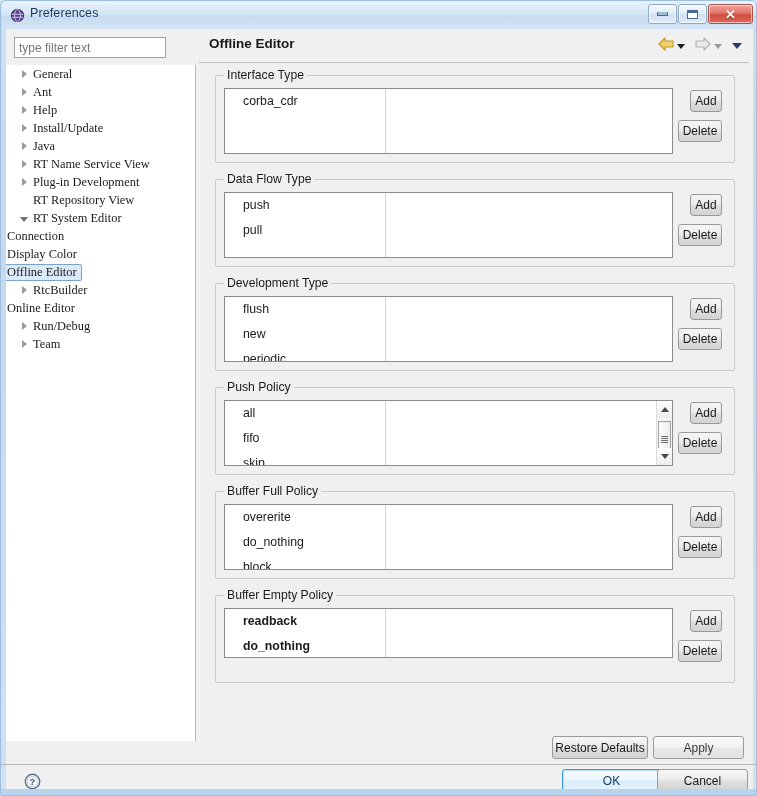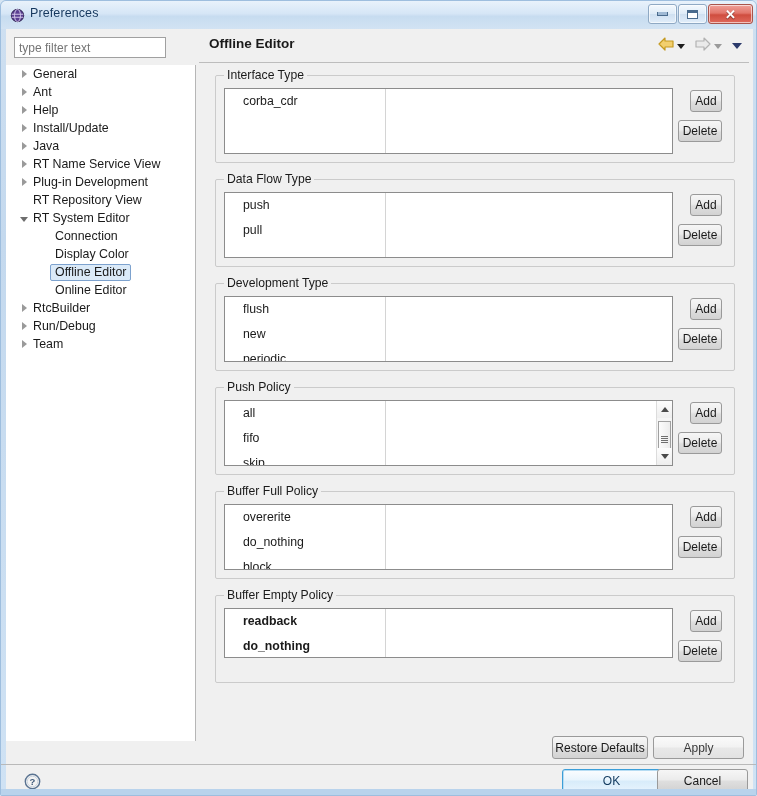--- a/index.html
+++ b/index.html
@@ -65,20 +65,21 @@
     border: 1px solid #a0a0a0; background: #fff;
     font-family: "Liberation Sans", sans-serif; font-size: 12px;
     color: #2a2a2a; padding: 0 4px;
   }
   .tree-panel {
     position: absolute; left: 0px; top: 36px;
     width: 190px; height: 676px;
     background: #ffffff;
     border-right: 1px solid #b6b6b6;
     overflow: hidden;
+    font-family: Liberation Serif, serif;
   }
   .tree-item {
     position: relative; height: 18px;
     display: flex; align-items: center;
     font-size: 12.4px; color: #1a1a1a;
     white-space: nowrap;
   }
   .tree-item .arrow {
     width: 16px; flex: 0 0 16px;
     display: flex; align-items: center; justify-content: center;
@@ -91,21 +92,21 @@
   }
   .tri-open {
     width: 0; height: 0;
     border-top: 5px solid #6e6e6e;
     border-right: 4px solid transparent;
     border-left: 4px solid transparent;
     margin-top: 3px;
   }
   .tree-label { padding-left: 1px; }
   .tree-item.lvl1 { padding-left: 10px; }
-  .tree-item.lvl2 { padding-left: 48px; }
+  .tree-item.lvl2 { }
   .tree-item.selected .tree-label {
     background: #dbeaf8;
     border: 1px solid #7da2ce;
     border-radius: 2px;
     padding: 0 4px;
     margin-left: -4px;
     line-height: 15px;
   }
 
   
@@ -315,28 +316,28 @@
         </div>
         <div class="tree-item lvl2">
           <span class="tree-label">Connection</span>
         </div>
         <div class="tree-item lvl2">
           <span class="tree-label">Display Color</span>
         </div>
         <div class="tree-item lvl2 selected">
           <span class="tree-label">Offline Editor</span>
         </div>
+        <div class="tree-item lvl1">
+          <span class="arrow">
+            <span class="tri-closed"></span>
+          </span>
+          <span class="tree-label">RtcBuilder</span>
+        </div>
         <div class="tree-item lvl2">
           <span class="tree-label">Online Editor</span>
-        </div>
-        <div class="tree-item lvl1">
-          <span class="arrow">
-            <span class="tri-closed"></span>
-          </span>
-          <span class="tree-label">RtcBuilder</span>
         </div>
         <div class="tree-item lvl1">
           <span class="arrow">
             <span class="tri-closed"></span>
           </span>
           <span class="tree-label">Run/Debug</span>
         </div>
         <div class="tree-item lvl1">
           <span class="arrow">
             <span class="tri-closed"></span>

